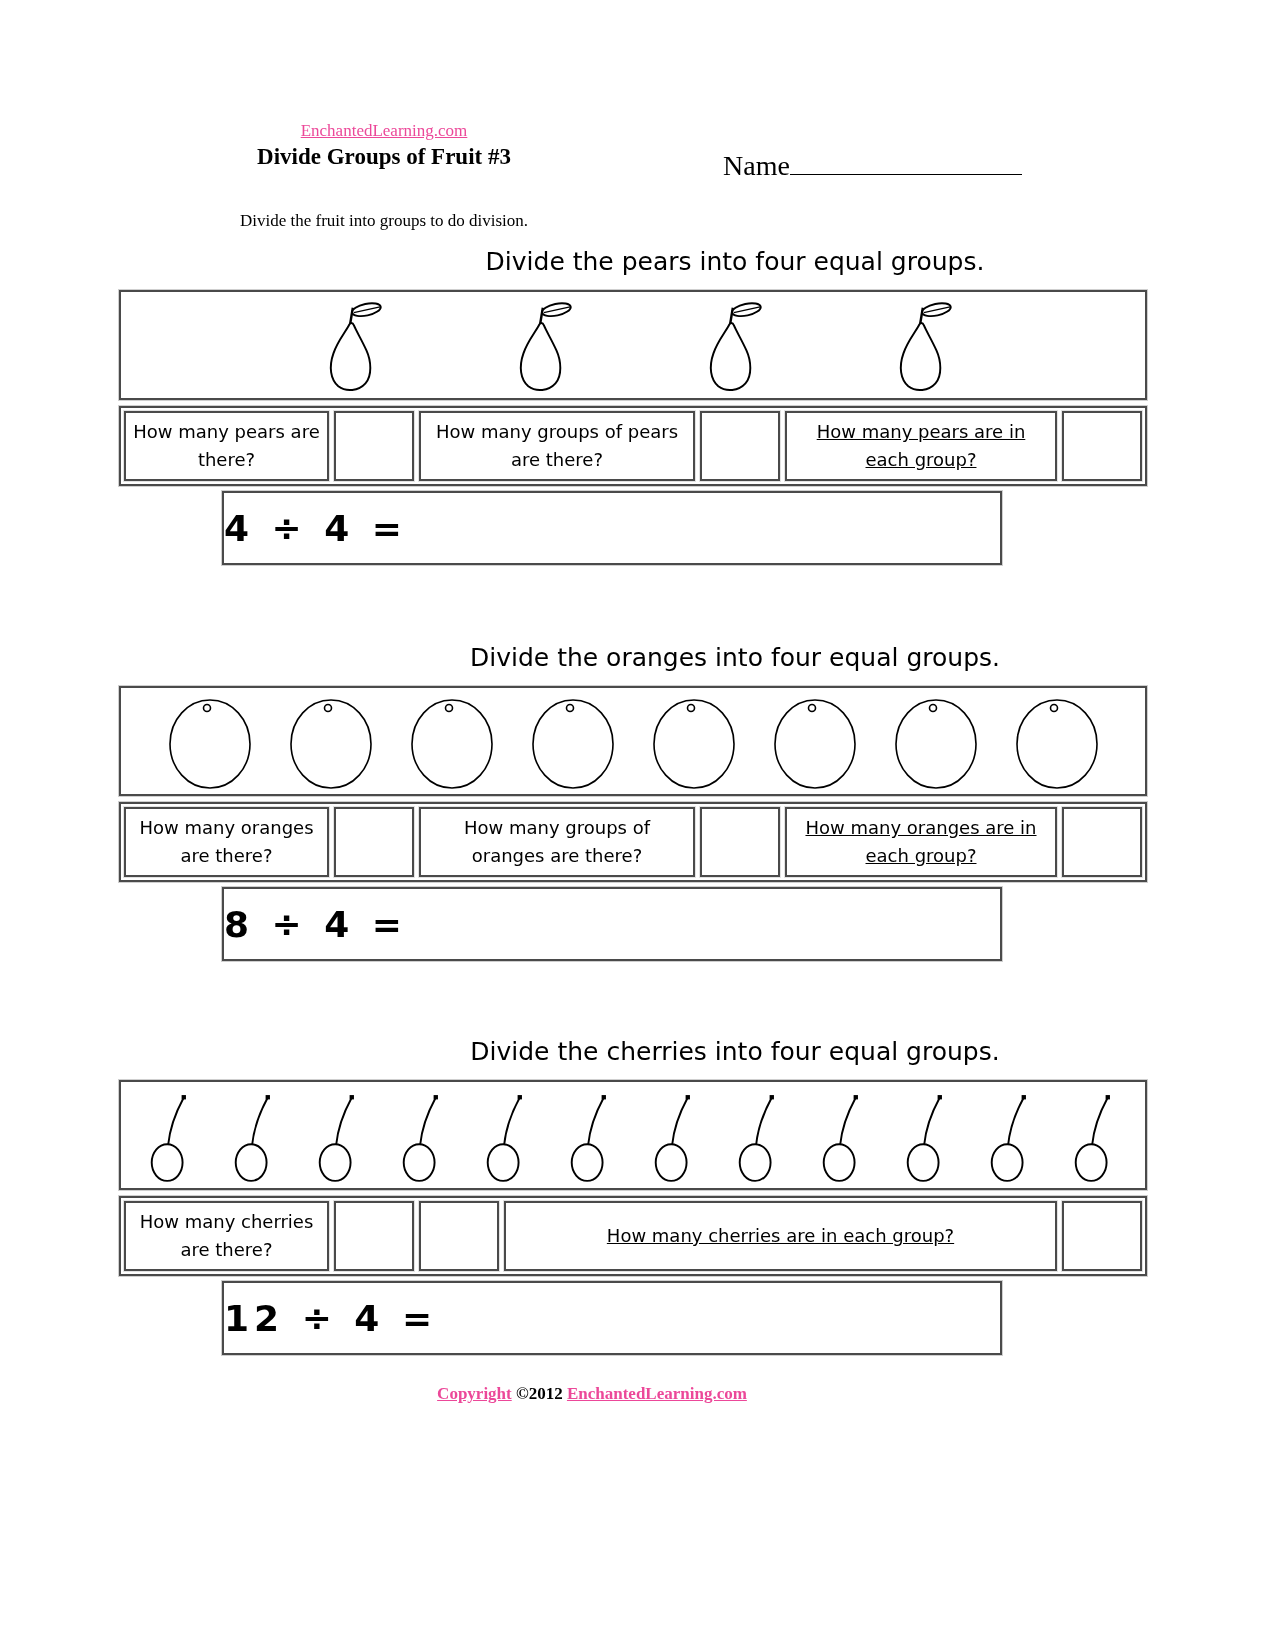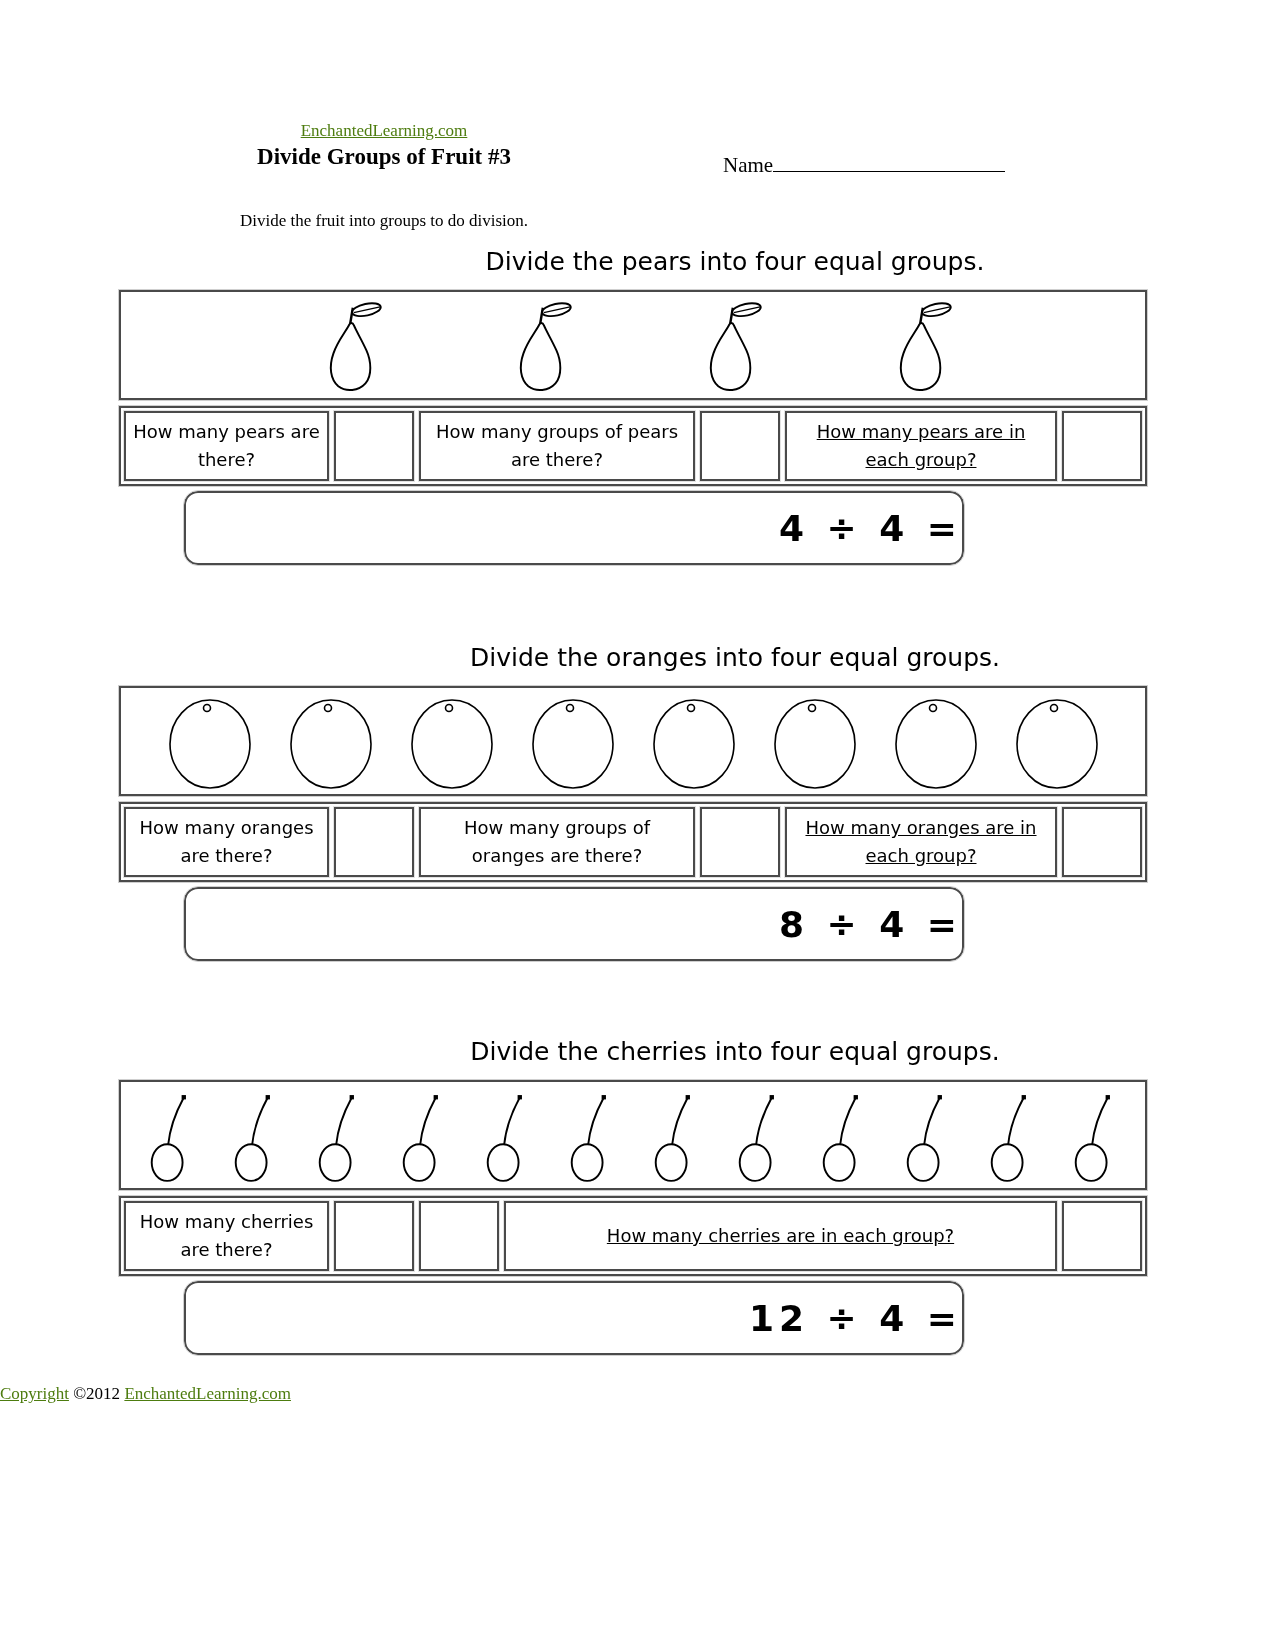--- a/index.html
+++ b/index.html
@@ -5,33 +5,33 @@
   * { margin:0; padding:0; box-sizing:border-box; }
   html,body { background:#fff; }
   body {
     width:1275px; height:1649px;
     position:relative;
     font-family:"DejaVu Sans", sans-serif;
     color:#000;
     overflow:hidden;
   }
   .serif { font-family:"Liberation Serif", serif; }
-  a.link { color:#4d7c0f; text-decoration:underline; cursor:pointer; }
+  a.link { color:#ec4899; text-decoration:underline; cursor:pointer; }
 
   
   .header-left {
     position:absolute; left:158px; top:120px; width:452px;
     text-align:center;
   }
   .site-link { font-size:17px; line-height:22px; display:inline-block; }
   .ws-title  { font-size:23px; font-weight:bold; line-height:30px; }
   .ws-subtitle { font-size:17px; line-height:24px;margin-top:37px; }
   .name-block {
     position:absolute; left:723px; top:150px;
-    font-size:21px;
+    font-size:28px;
   }
   .name-line {
     display:inline-block; width:232px; height:22px;
     border-bottom:1.5px solid #000;
     vertical-align:baseline;
   }
 
   
   .section { position:absolute; left:119px; width:1232px; }
   #sec-pears    { top:244px; }
@@ -75,32 +75,32 @@
     text-align:center;
     font-size:18px; line-height:1.55;
     padding:0 6px;
   }
   .q-cell.q1 { flex:0 0 205px; }
   .q-cell.a  { flex:0 0 80px; }
   .q-cell.q2 { flex:0 0 276px; }
   .q-cell.q3 { flex:1 1 auto;text-decoration:underline; }
 
   .eq-box {
-    margin-left:65px; width:780px; height:74px;
-    display:flex; align-items:center; justify-content:flex-end;border-radius:14px;
+    margin-left:103px; width:780px; height:74px;
+    display:flex; align-items:center; justify-content:flex-start;
   }
   .eq-text {
     font-size:36px; font-weight:bold; letter-spacing:5px;
     white-space:pre;
   }
 
   
   .footer {
     position:absolute; left:0; top:1384px; width:1184px;
-    font-size:17px;
+    text-align:center; font-size:17px;font-weight:bold;
   }
 
   svg { display:block; }
 </style>
 </head>
 <body>
 
 <div class="header-left">
   <a class="link serif site-link">EnchantedLearning.com</a>
   <div class="serif ws-title">Divide Groups of Fruit #3</div>

